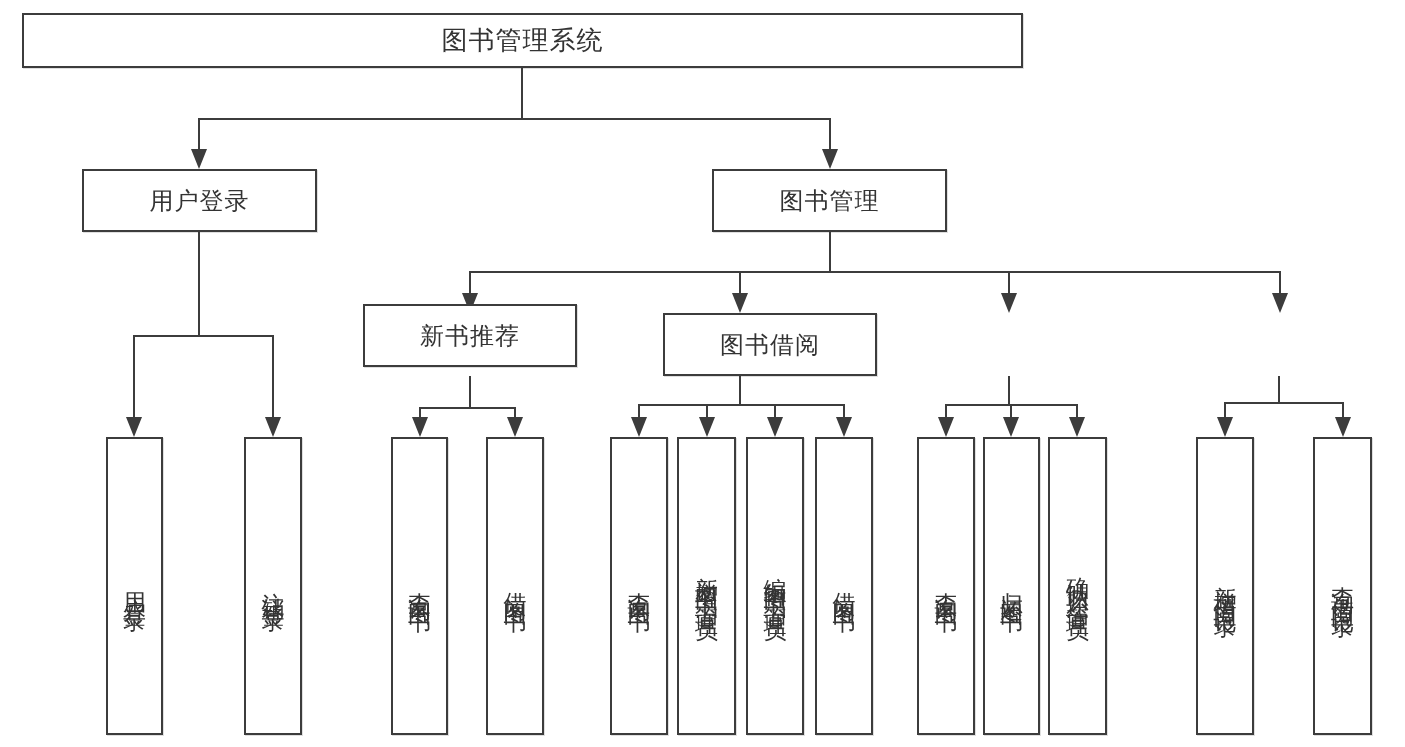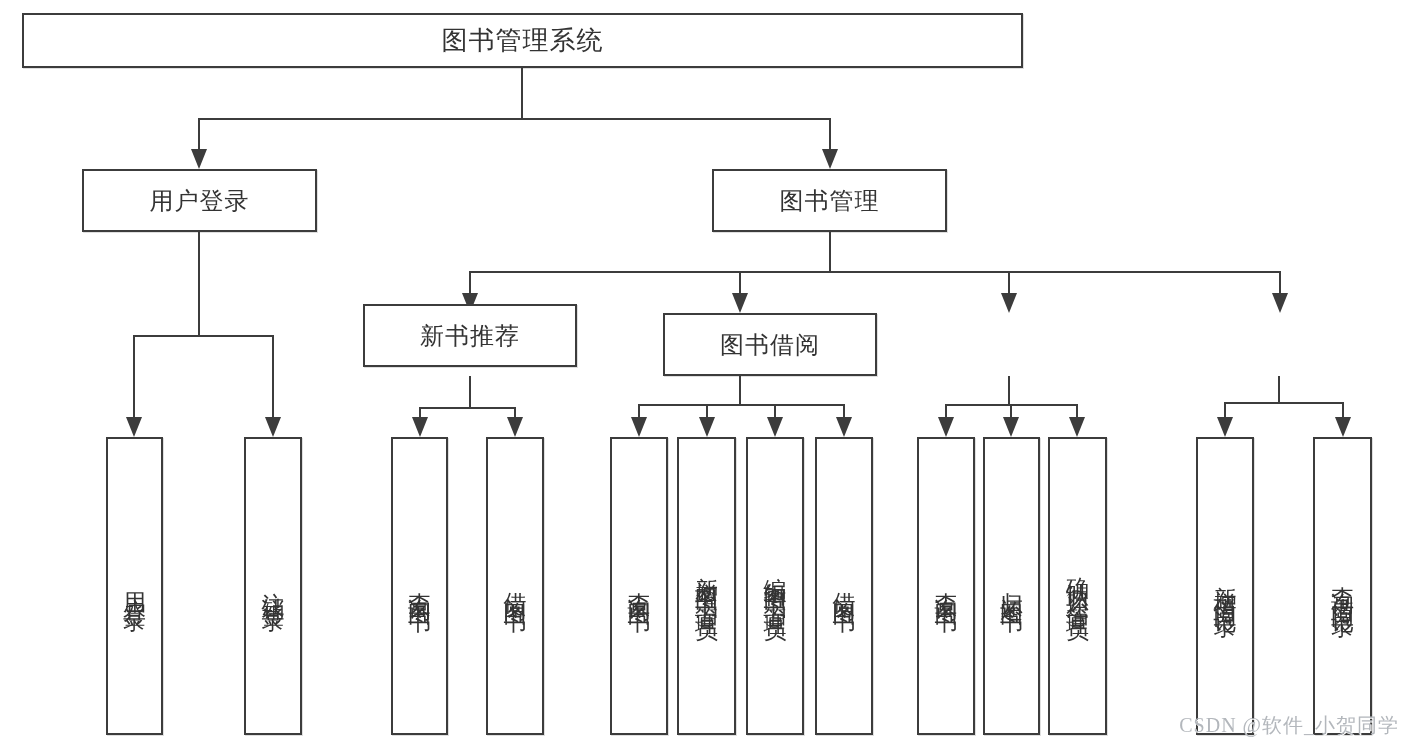--- a/index.html
+++ b/index.html
@@ -173,15 +173,14 @@
     <span class="v-label">确认归还（管理员）</span>
   </div>
 
   <div class="box" style="left:1196px; top:437px; width:58px; height:298px;">
     <span class="v-label">新增借阅记录</span>
   </div>
   <div class="box" style="left:1313px; top:437px; width:59px; height:298px;">
     <span class="v-label">查询借阅记录</span>
   </div>
 
-  <div class="watermark">CSDN @软件_小贺同学</div>
 
 </div>
 
 </body></html>

